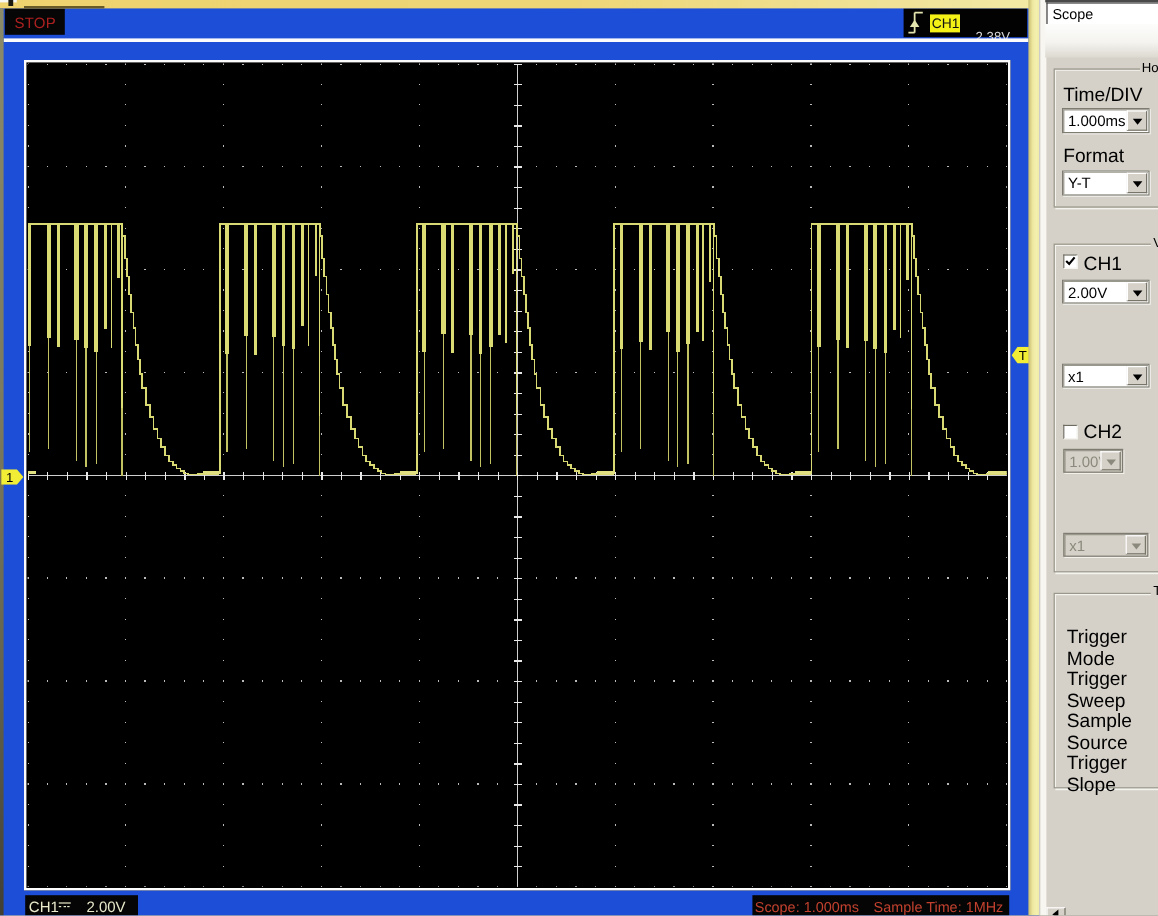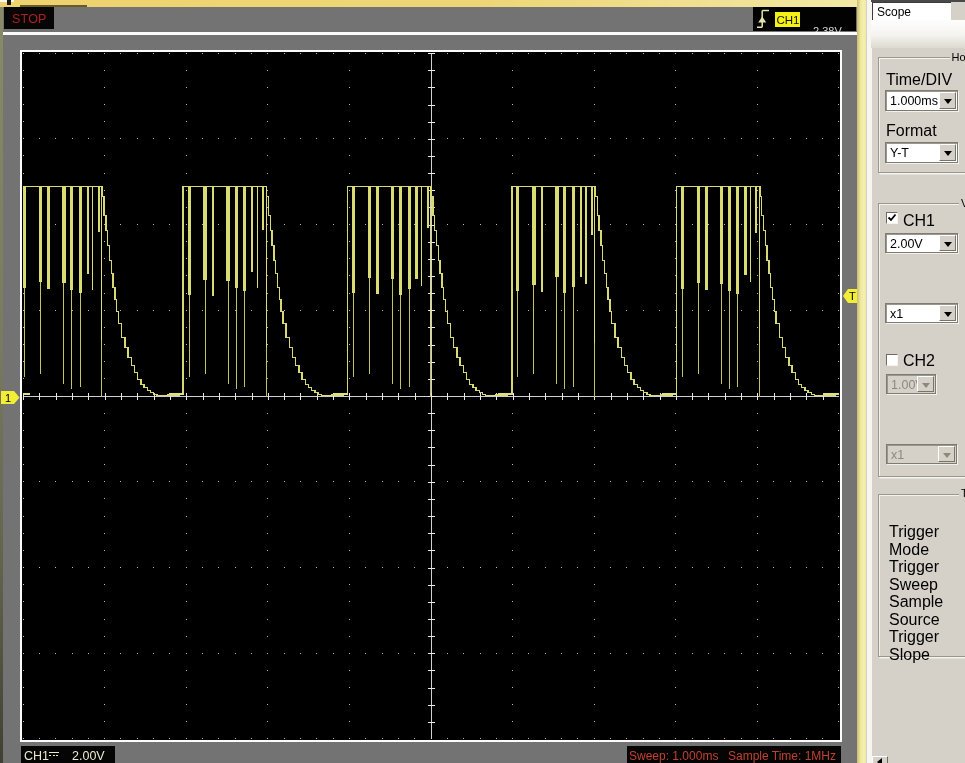--- a/index.html
+++ b/index.html
@@ -1,18 +1,18 @@
 <!DOCTYPE html>
 <html><head><meta charset="utf-8"><style>
 *{margin:0;padding:0;box-sizing:border-box}
 html,body{width:965px;height:763px;overflow:hidden;background:#d5d1c8;
  font-family:"Liberation Sans",sans-serif}
 #root{position:absolute;left:0;top:0;width:965px;height:763px;overflow:hidden}
 
-#scope{position:absolute;left:0;top:0;width:866px;height:763px;background:#737373;overflow:hidden}
+#scope{position:absolute;left:0;top:0;width:866px;height:763px;background:#1d4ed8;overflow:hidden}
 #topborder{position:absolute;left:0;top:0;width:866px;height:7px;
  background:linear-gradient(90deg,#eed26e 0%,#eed677 55%,#f0e296 85%,#f2eaa6 100%)}
 #tbline{position:absolute;left:20px;top:5px;width:67px;height:1.5px;background:#6a5a28}
 #tlwhite{position:absolute;left:0;top:0;width:14px;height:2px;background:#f6f6f2}
 #tlblack{position:absolute;left:7px;top:0;width:3.5px;height:5px;background:#1a1a10}
 #leftborder{position:absolute;left:0;top:7px;width:3px;height:756px;
  background:linear-gradient(180deg,#8a8968 0%,#7b7a5e 45%,#62614c 75%,#413f33 100%)}
 #rightborder{position:absolute;left:857px;top:0;width:9px;height:763px;
  background:linear-gradient(90deg,#c9bd72 0%,#eee8a0 40%,#f4f0ae 75%,#efeaa4 100%)}
 
@@ -34,21 +34,21 @@
 #blval{position:absolute;left:51px;top:2.5px;font-size:12.5px;color:#e9e9cb}
 #dcsym{position:absolute;left:28px;top:5.5px;width:10px;height:6px}
 #dcsym .a{position:absolute;left:0;top:0;width:9.5px;height:1.3px;background:#e9e9cb}
 #dcsym .b{position:absolute;top:3.6px;width:2.3px;height:1.3px;background:#e9e9cb}
 #brbox{position:absolute;left:627px;top:746px;width:214px;height:17px;background:#050505}
 #brbox span{position:absolute;top:2.5px;font-size:12px;color:#c2412e;white-space:nowrap}
 
 #panel{position:absolute;left:866px;top:0;width:99px;height:763px;background:#d5d1c8;overflow:hidden}
 #pledge{position:absolute;left:1px;top:0;width:4.5px;height:763px;background:#f7f6f1}
 #ptopline{position:absolute;left:5px;top:0;width:94px;height:1.5px;background:#494949}
-#scopebox{position:absolute;left:6px;top:1.5px;width:79px;height:18px;background:#fff;
+#scopebox{position:absolute;left:6px;top:1.5px;width:93px;height:18px;background:#fff;
  border-left:1.5px solid #3c3c3c;border-top:1.5px solid #3c3c3c}
 #scopebox span{position:absolute;left:4px;top:2px;font-size:12px;color:#000}
 #gradband{position:absolute;left:5px;top:19.5px;width:94px;height:28px;
  background:linear-gradient(180deg,#fdfdfc 0%,#f4f3ef 55%,#dcd9d0 100%)}
 .gb{position:absolute;border:1px solid #9a988c;box-shadow:inset 1px 1px 0 #f4f3ee,1.5px 1.5px 0 #f4f3ee}
 .gbt{position:absolute;font-size:11px;color:#000;background:#d5d1c8;padding:0 2px}
 .lbl{position:absolute;font-size:16px;color:#000}
 .combo{position:absolute;width:73px;height:21px;background:#fff;
  border:1px solid #7e7c70;box-shadow:inset 1px 1px 0 #9a988c, 1px 1px 0 #f2f1ec}
 .combo .t{position:absolute;left:4px;top:3px;font-size:12.5px;color:#000}
@@ -1022,21 +1022,21 @@
         <span id="bltxt">CH1</span>
         <div id="dcsym">
           <div class="a"></div>
           <div class="b" style="left:0"></div>
           <div class="b" style="left:3.6px"></div>
           <div class="b" style="left:7.2px"></div>
         </div>
         <span id="blval">2.00V</span>
       </div>
   <div id="brbox">
-        <span style="left:2px">Sweep: 1.000ms</span>
+        <span style="left:2px">Scope: 1.000ms</span>
         <span style="left:101px">Sample Time: 1MHz</span>
       </div>
   <div id="rightborder"></div>
  </div>
  <div id="panel">
   <div id="pledge"></div>
   <div id="ptopline"></div>
   <div id="scopebox">
         <span>Scope</span>
       </div>

